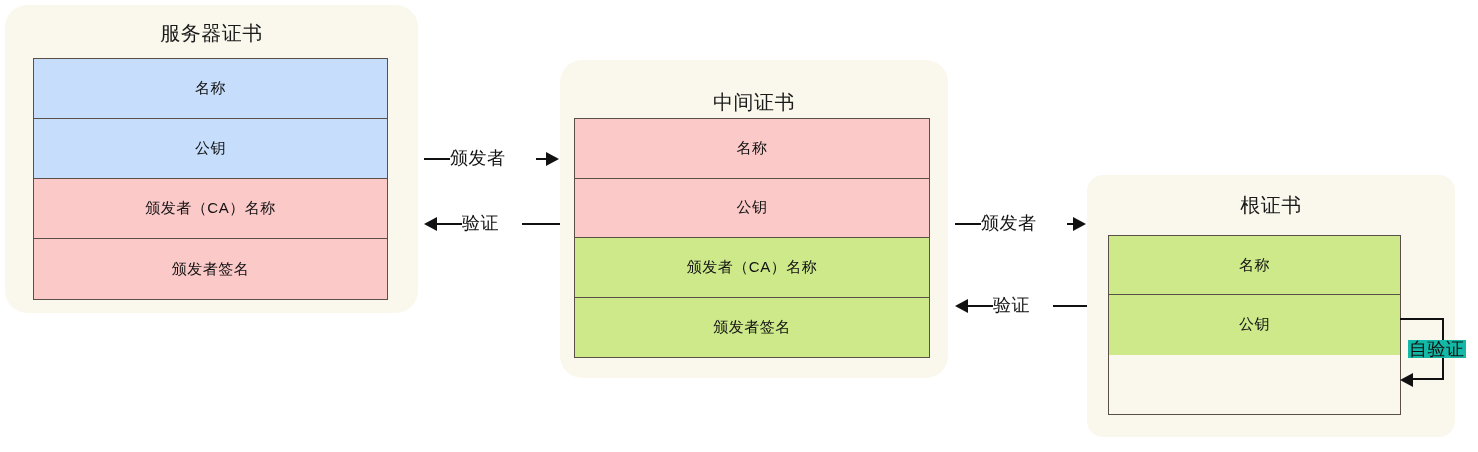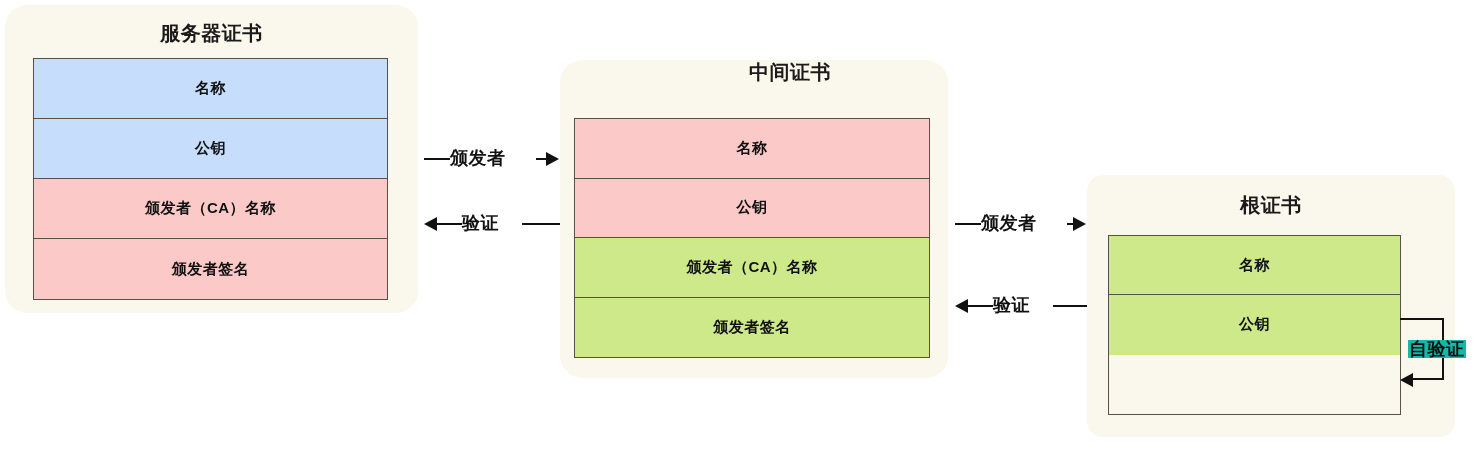--- a/index.html
+++ b/index.html
@@ -13,21 +13,20 @@
     position: relative;
     overflow: hidden;
     font-family: "Liberation Sans", "DejaVu Sans", sans-serif;
   }
 
   #diagram {
     position: absolute;
     left: 0; top: 0;
     width: 1478px;
     height: 452px;
-    font-weight: bold;
   }
 
   
   .card {
     position: absolute;
     background: #faf8ed;
     border-radius: 22px;
     box-sizing: border-box;
   }
   .card-title {
@@ -63,21 +62,21 @@
   .fill-blue  { background: #c6ddfb; }
   .fill-pink  { background: #fcc9c9; }
   .fill-green { background: #cde98a; }
 
   
   #card-server       { left: 5px;    top: 5px;   width: 413px; height: 308px; }
   #card-server .card-title   { top: 18px; }
   #card-server .cert-table   { left: 28px; top: 53px; width: 355px; height: 242px; }
 
   #card-intermediate { left: 560px;  top: 60px;  width: 388px; height: 318px; }
-  #card-intermediate .card-title { top: 2px; margin-left: 36px; }
+  #card-intermediate .card-title { top: 32px; }
   #card-intermediate .cert-table { left: 14px; top: 58px; width: 356px; height: 240px; }
 
   #card-root         { left: 1087px; top: 175px; width: 368px; height: 262px; border-radius: 16px; }
   #card-root .card-title     { top: 20px; }
   #card-root .cert-table     { left: 21px; top: 60px; width: 293px; height: 180px; }
 
   .cert-table.rows-4 .cert-row { height: 25%; }
   .cert-table.rows-3 .cert-row { height: 33.3333%; }
 
   

